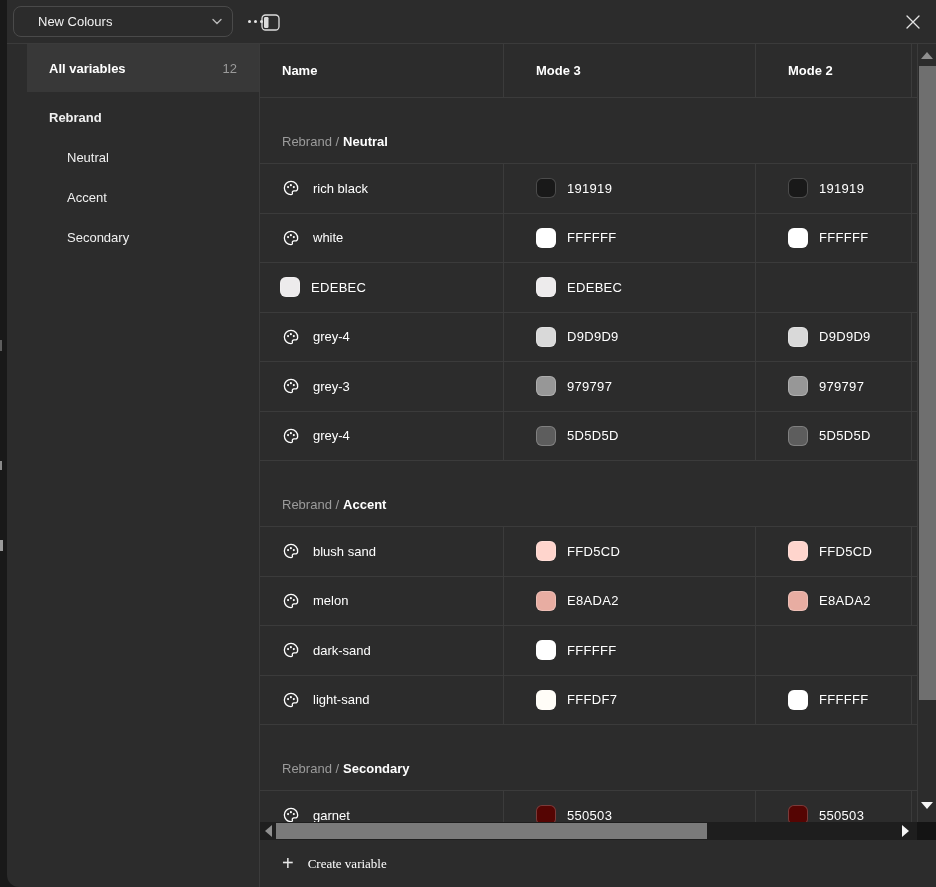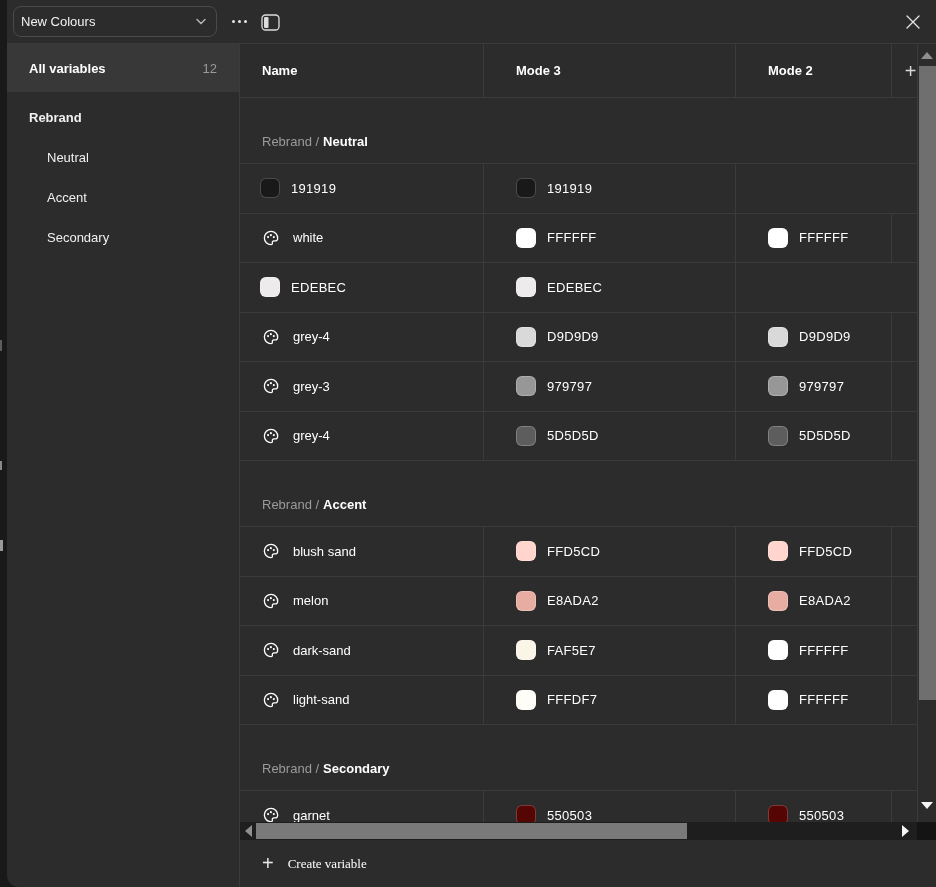--- a/index.html
+++ b/index.html
@@ -36,24 +36,24 @@
   }
   
   .topbar{
     height:44px;flex:0 0 44px;
     display:flex;align-items:center;
     border-bottom:1px solid var(--border);
     position:relative;
   }
   .dropdown{
     margin-left:6px;
-    width:204px;height:31px;
+    width:220px;height:31px;
     border:1px solid #4a4a4a;border-radius:8px;
     display:flex;align-items:center;
-    padding:0 10px 0 7px;
+    padding:0 10px 0 24px;
     cursor:default;
   }
   .dropdown .label{font-weight:500;color:#f2f2f2;}
   .dropdown .chevron{margin-left:auto;display:flex;align-items:center;}
   .more-btn{
     margin-left:6px;width:32px;height:30px;
     display:flex;align-items:center;justify-content:center;gap:3px;
   }
   .more-btn i{width:3px;height:3px;border-radius:50%;background:#e6e6e6;display:block;}
   .panel-toggle{
@@ -62,21 +62,21 @@
   }
   .close-btn{
     position:absolute;right:8px;top:7px;width:30px;height:30px;
     display:flex;align-items:center;justify-content:center;
   }
   
   .content{flex:1;display:flex;min-height:0;}
   .sidebar{
     width:233px;flex:0 0 233px;
     border-right:1px solid var(--border);
-    display:flex;flex-direction:column;
+    display:flex;flex-direction:column;margin-left:20px;
   }
   .all-vars{
     height:48px;flex:0 0 48px;
     background:var(--selected);
     display:flex;align-items:center;
     padding:0 22px;
   }
   .all-vars .lbl{font-weight:700;}
   .all-vars .count{margin-left:auto;color:var(--muted);}
   .tree{margin-top:5px;}
@@ -232,20 +232,31 @@
           <div class="cell plus-cell">
             <span class="plus-glyph">+</span>
           </div>
         </div>
         <div id="table-body">
             <div class="group-band">
               <span class="g-prefix">Rebrand /</span>
               <span class="g-name">Neutral</span>
             </div>
   <div class="grid-row row">
+    <div class="cell name-cell">
+      <span class="palette-icon">
+        <svg width="18" height="18" viewBox="0 0 16 16">
+          <path d="M8 2.1a5.9 5.9 0 1 0 0 11.8c1 0 1.45-.7 1.2-1.45-.3-.9.25-1.85 1.45-1.85h1.15a2.1 2.1 0 0 0 2.1-2.2A5.9 5.9 0 0 0 8 2.1z" fill="none" stroke="#ffffff" stroke-width="1.15"></path>
+          <circle cx="5.4" cy="7.2" r=".95" fill="#ffffff"></circle>
+          <circle cx="7.9" cy="5.5" r=".95" fill="#ffffff"></circle>
+          <circle cx="10.5" cy="7.2" r=".95" fill="#ffffff"></circle>
+        </svg>
+      </span>
+      <span class="var-name">rich black</span>
+    </div>
     <div class="cell mode-cell mode1">
       <span class="swatch" style="background: rgb(25, 25, 25);"></span>
       <span class="hex">191919</span>
     </div>
     <div class="cell mode-cell mode2">
       <span class="swatch" style="background: rgb(25, 25, 25);"></span>
       <span class="hex">191919</span>
     </div>
     <div class="cell plus-cell"></div>
   </div>
@@ -407,24 +418,20 @@
     <div class="cell name-cell">
       <span class="palette-icon">
         <svg width="18" height="18" viewBox="0 0 16 16">
           <path d="M8 2.1a5.9 5.9 0 1 0 0 11.8c1 0 1.45-.7 1.2-1.45-.3-.9.25-1.85 1.45-1.85h1.15a2.1 2.1 0 0 0 2.1-2.2A5.9 5.9 0 0 0 8 2.1z" fill="none" stroke="#ffffff" stroke-width="1.15"></path>
           <circle cx="5.4" cy="7.2" r=".95" fill="#ffffff"></circle>
           <circle cx="7.9" cy="5.5" r=".95" fill="#ffffff"></circle>
           <circle cx="10.5" cy="7.2" r=".95" fill="#ffffff"></circle>
         </svg>
       </span>
       <span class="var-name">dark-sand</span>
-    </div>
-    <div class="cell mode-cell mode1">
-      <span class="swatch" style="background: rgb(250, 245, 231);"></span>
-      <span class="hex">FAF5E7</span>
     </div>
     <div class="cell mode-cell mode2">
       <span class="swatch" style="background: rgb(255, 255, 255);"></span>
       <span class="hex">FFFFFF</span>
     </div>
     <div class="cell plus-cell"></div>
   </div>
 
   <div class="grid-row row">
     <div class="cell name-cell">

